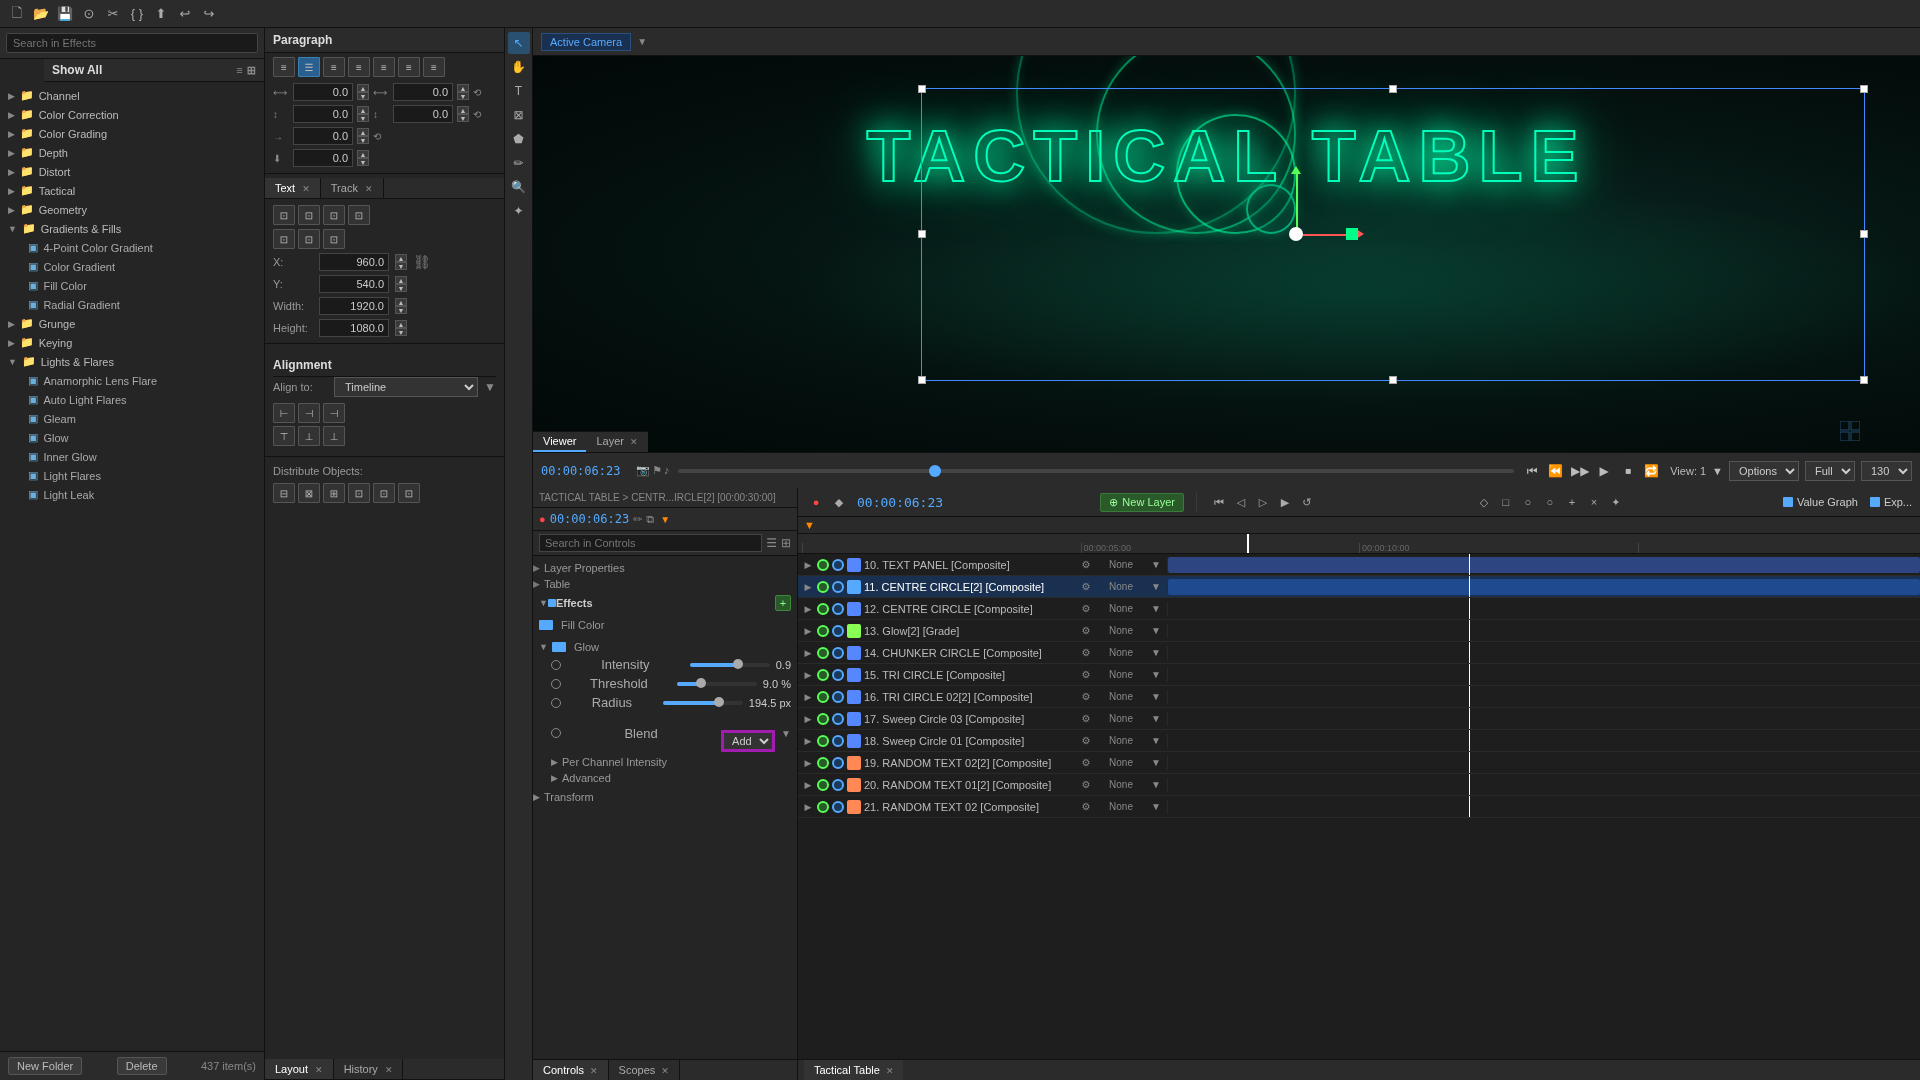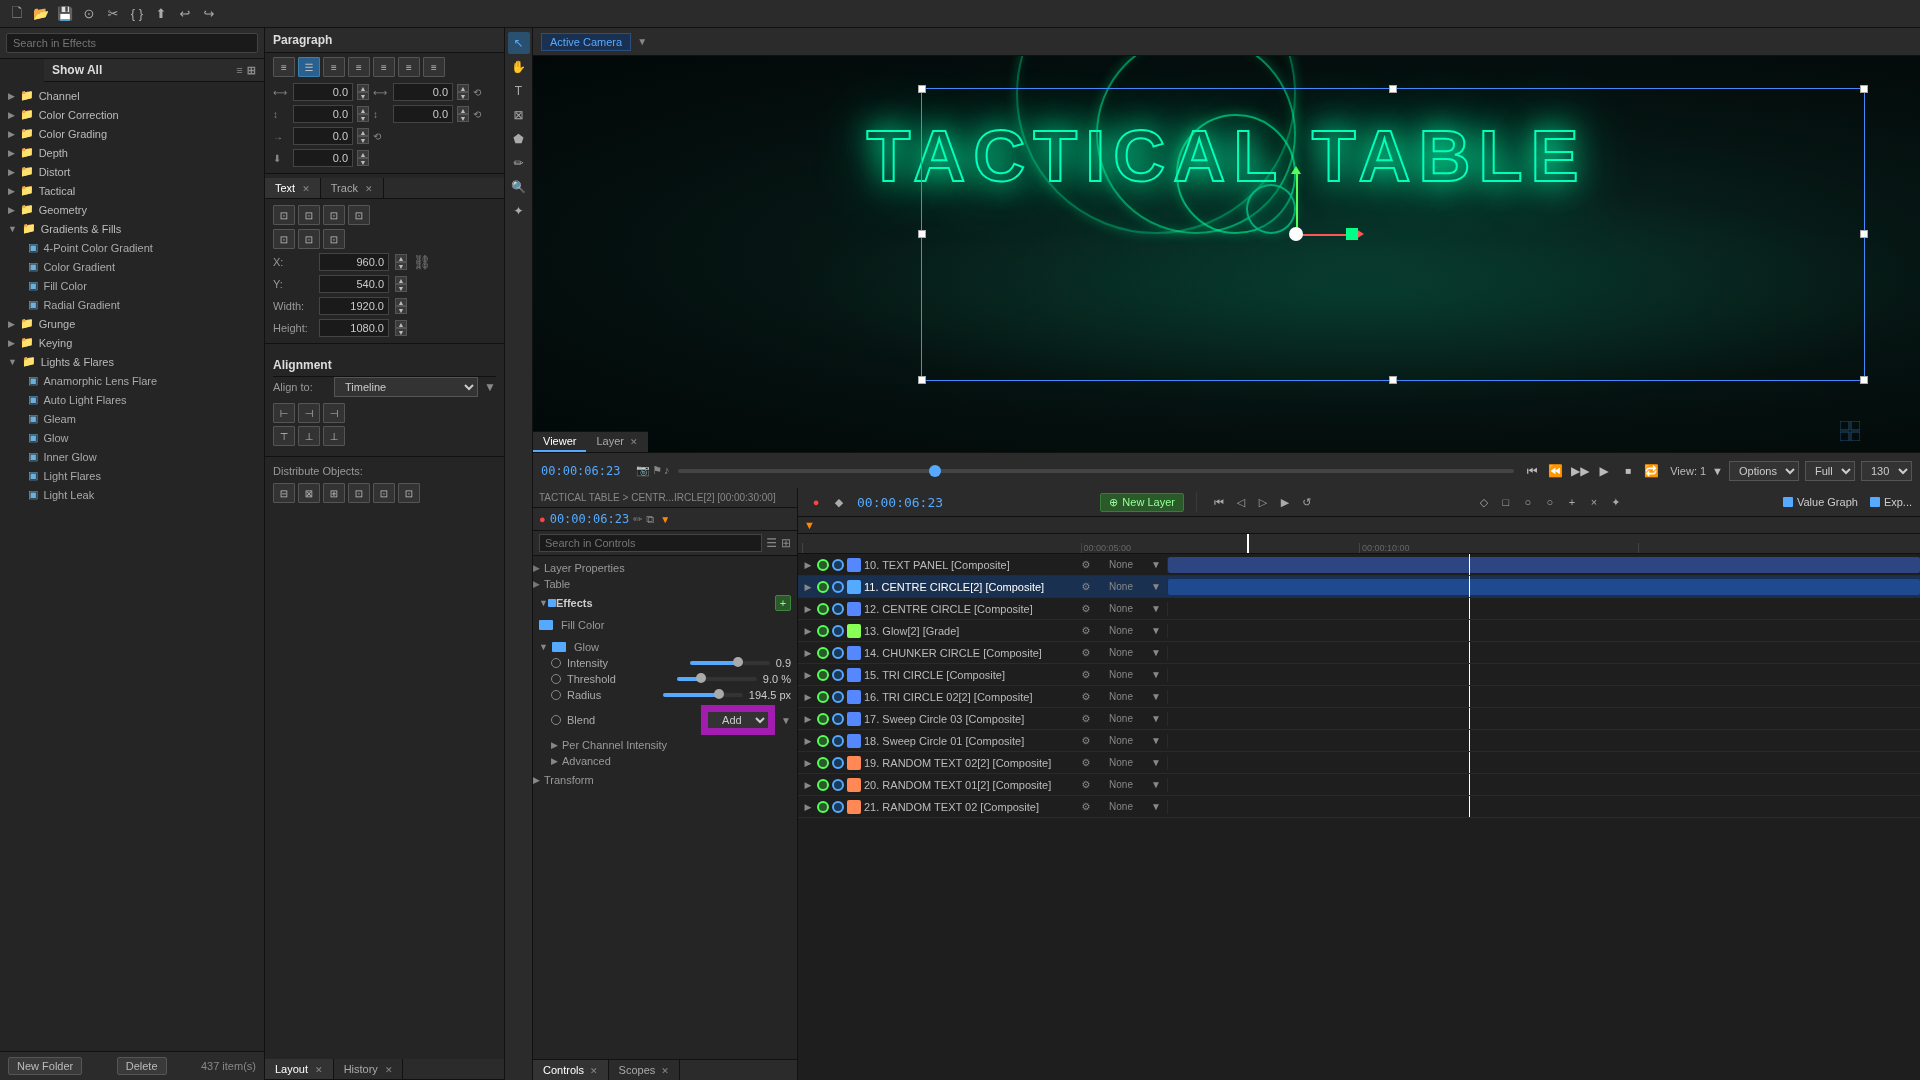--- a/index.html
+++ b/index.html
@@ -516,21 +516,21 @@
       cursor: pointer;
     }
     .ctrl-section-title .arrow { font-size: 9px; color: #777; }
 
     .ctrl-item {
       padding: 2px 0 2px 12px;
       display: flex;
       align-items: center;
       gap: 6px;
     }
-    .ctrl-label { font-size: 11px; color: #aaa; flex: 1; }
+    .ctrl-label { font-size: 13px; color: #aaa; flex: 1; text-align: center; }
     .ctrl-value { font-size: 11px; color: #ccc; }
 
     .slider-track {
       flex: 1;
       height: 4px;
       background: #333;
       border-radius: 2px;
       position: relative;
       max-width: 80px;
     }
@@ -541,25 +541,26 @@
     }
     .slider-thumb {
       position: absolute;
       top: -4px;
       width: 10px; height: 10px;
       background: #aaa;
       border-radius: 50%;
     }
     .ctrl-dropdown {
       background: #333;
-      border: 7px solid #a21caf;
+      border: 3px solid #a21caf;
       color: #ccc;
-      padding: 1px 10px;
+      padding: 1px 4px;
       font-size: 11px;
       cursor: pointer;
+      margin-top: 16px;
     }
 
     .effect-label-row {
       display: flex;
       align-items: center;
       padding: 3px 6px;
     }
     .effect-dot { width: 8px; height: 8px; background: #5af; border-radius: 1px; }
     .effect-name { font-size: 11px; color: #ccc; font-weight: bold; }
     .add-effect-btn {
@@ -1631,20 +1632,26 @@
               <span class="track-blend">None</span>
               <div class="track-arrow">▼</div>
             </div>
             <div class="track-right">
               <div class="playhead-line" style="left:40%;"></div>
             </div>
           </div>
 
         </div>
 
+        <div id="timeline-footer">
+          <div class="tl-footer-tab active">
+            <span>Tactical Table</span>
+            <span class="tl-footer-close">✕</span>
+          </div>
+        </div>
 
       </div>
 
     </div>
 
   </div>
 
 </div>
 
 </body></html>

